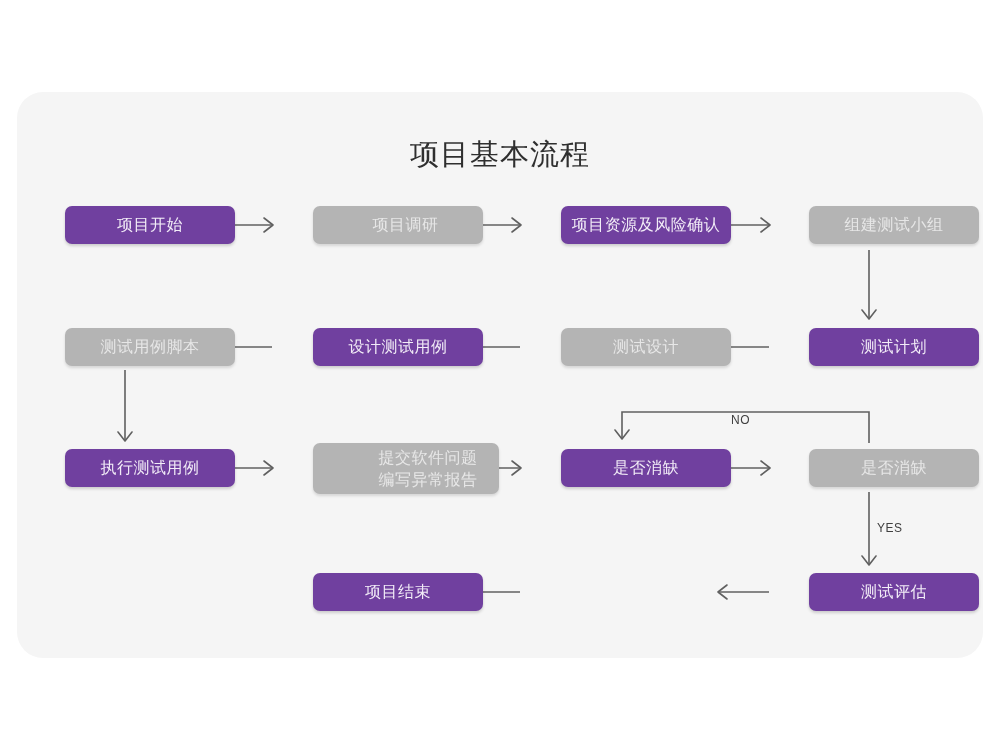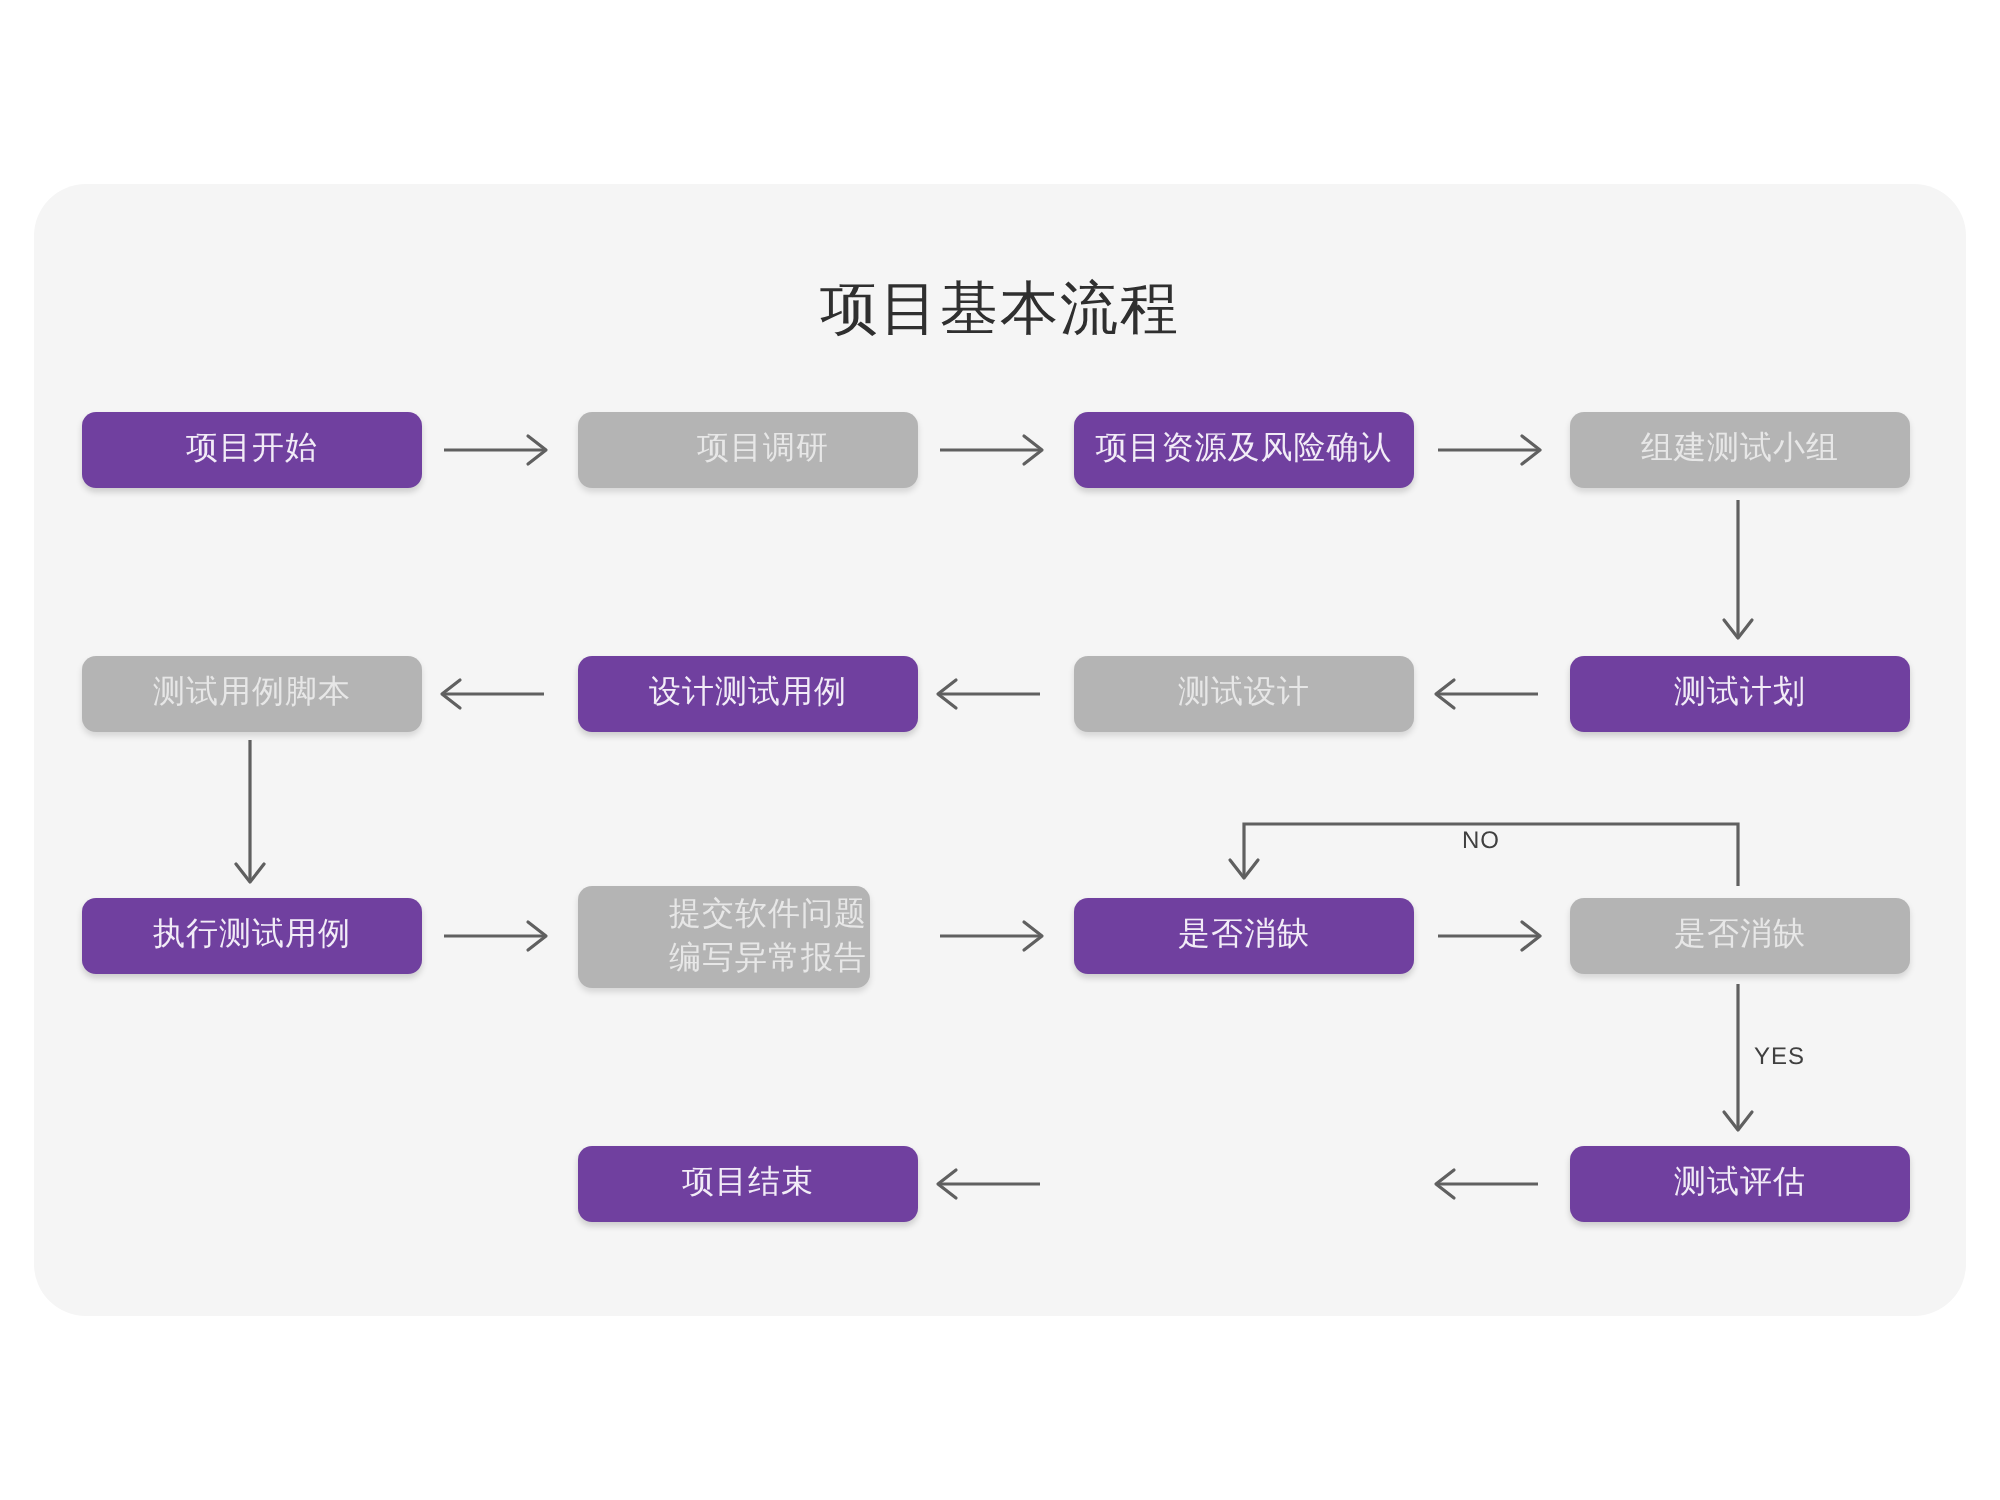--- a/index.html
+++ b/index.html
@@ -34,20 +34,21 @@
     position: absolute;
     display: flex;
     align-items: center;
     justify-content: center;
     border-radius: 7px;
     font-size: 16px;
     line-height: 1.35;
     text-align: center;
     white-space: pre-line;
     letter-spacing: 0.5px;
+    margin-left: 24px;
   }
   .node.purple {
     background: #70409f;
     color: #f2ecf7;
     box-shadow: 0 2px 3px rgba(0,0,0,0.17);
   }
   .node.gray {
     background: #b4b4b4;
     color: #e7e7e7;
     box-shadow: 0 2px 3px rgba(0,0,0,0.13);
@@ -164,21 +165,21 @@
   <div class="node gray" style="left:289px; top:206px; width:170px; height:38px;padding-left:15px;">项目调研</div>
   <div class="node purple" style="left:537px; top:206px; width:170px; height:38px;">项目资源及风险确认</div>
   <div class="node gray" style="left:785px; top:206px; width:170px; height:38px;">组建测试小组</div>
 
   <div class="node gray" style="left:41px;  top:328px; width:170px; height:38px;">测试用例脚本</div>
   <div class="node purple" style="left:289px; top:328px; width:170px; height:38px;">设计测试用例</div>
   <div class="node gray" style="left:537px; top:328px; width:170px; height:38px;">测试设计</div>
   <div class="node purple" style="left:785px; top:328px; width:170px; height:38px;">测试计划</div>
 
   <div class="node purple" style="left:41px;  top:449px; width:170px; height:38px;">执行测试用例</div>
-  <div class="node gray" style="left:289px; top:443px; width:146px; height:51px;padding-left:44px;">提交软件问题
+  <div class="node gray" style="left:289px; top:443px; width:186px; height:51px;padding-left:44px;">提交软件问题
 编写异常报告</div>
   <div class="node purple" style="left:537px; top:449px; width:170px; height:38px;">是否消缺</div>
   <div class="node purple" style="left:289px; top:573px; width:170px; height:38px;">项目结束</div>
 
   <div class="node gray" style="left:785px; top:449px; width:170px; height:38px;">是否消缺</div>
   <div class="node purple" style="left:785px; top:573px; width:170px; height:38px;">测试评估</div>
 
 </div>
 
 </body></html>

